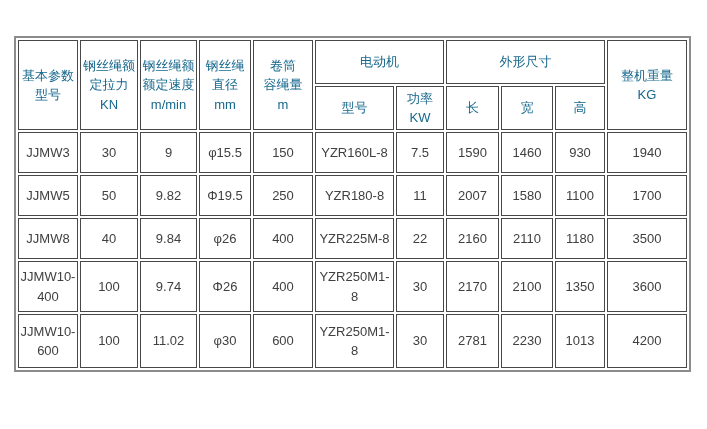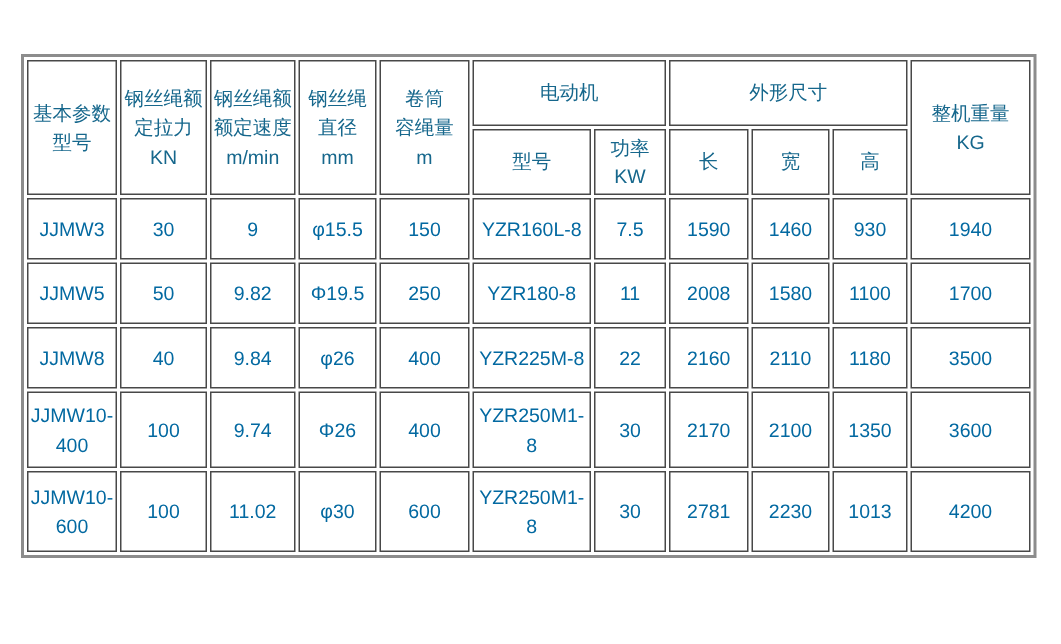--- a/index.html
+++ b/index.html
@@ -37,21 +37,21 @@
     line-height: 1.5;
     overflow: hidden;
   }
   .spec-table th {
     font-weight: normal;
     font-size: 13px;
     color: #16678c;
   }
   .spec-table td {
     font-size: 13px;
-    color: #0369a1;
+    color: #404040;
   }
   tr.hrow1 { height: 44px; }
   tr.hrow2 { height: 44px; }
   tr.drow  { height: 41px; }
   tr.drow-tall { height: 51px; }
   tr.drow-med  { height: 54px; }
 </style>
 </head>
 <body>
 
@@ -112,21 +112,21 @@
         <td>1940</td>
       </tr>
       <tr class="drow">
         <td>JJMW5</td>
         <td>50</td>
         <td>9.82</td>
         <td>Φ19.5</td>
         <td>250</td>
         <td>YZR180-8</td>
         <td>11</td>
-        <td>2008</td>
+        <td>2007</td>
         <td>1580</td>
         <td>1100</td>
         <td>1700</td>
       </tr>
       <tr class="drow">
         <td>JJMW8</td>
         <td>40</td>
         <td>9.84</td>
         <td>φ26</td>
         <td>400</td>

